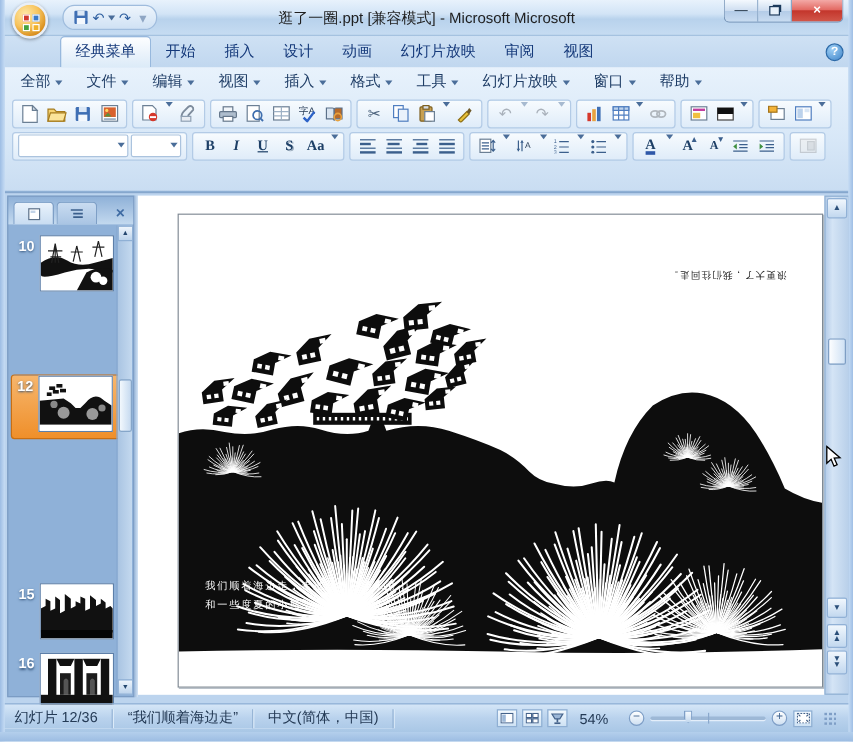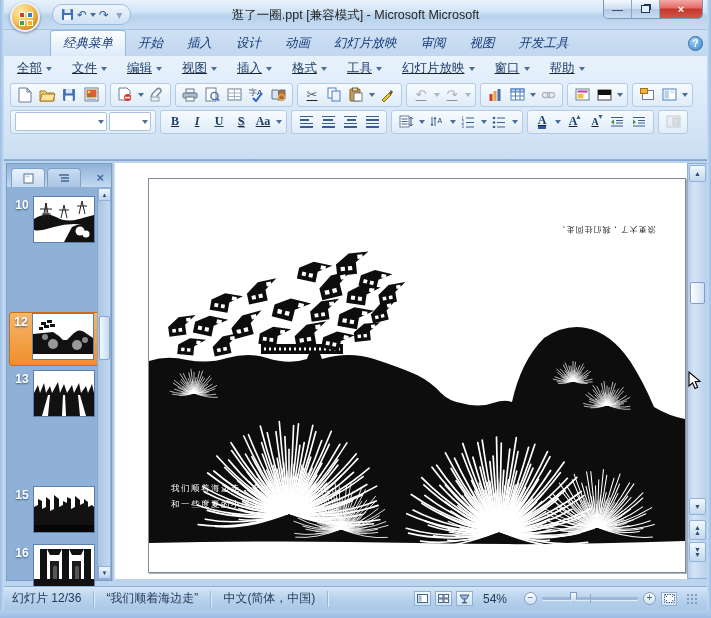--- a/index.html
+++ b/index.html
@@ -29,35 +29,35 @@
     border-radius:0 0 5px 5px; overflow:hidden; }
   .winbtn { width:28px; display:flex; align-items:center; justify-content:center; font-size:11px; color:#123;
     background:linear-gradient(#f4f9fe,#cdddf0 50%,#b3cbe7 51%,#c9dcf1); border-right:1px solid #89a6c6;}
   .winbtn.close { width:42px; border-right:none; color:#fff;
     background:linear-gradient(#f3a9a6,#e36a63 45%,#c3362c 50%,#d2574a); font-weight:bold;}
   .restore-glyph { width:9px; height:8px; border:1px solid #1b3a5c; background:#e8f1fa; box-shadow:2px -2px 0 -1px #1b3a5c; }
 
   
   .tabrow { position:absolute; left:4px; top:30px; width:703px; height:26px;
     background:linear-gradient(#cfe1f4,#c0d7ef); display:flex; align-items:flex-end; padding-left:46px; }
-  .rtab { padding:4px 12px 4px; font-size:12.5px; color:#15397a; cursor:default; border-radius:4px 4px 0 0;font-style:italic; }
+  .rtab { padding:4px 12px 4px; font-size:12.5px; color:#15397a; cursor:default; border-radius:4px 4px 0 0; }
   .rtab.active { background:linear-gradient(#fdfeff,#e9f2fb 60%,#dcebf8); border:1px solid #97b8dd; border-bottom:none; color:#15397a; }
   .rib-help { position:absolute; right:8px; top:36px; width:15px; height:15px; border-radius:50%;
     background:radial-gradient(circle at 35% 30%,#9fd0f6,#3f84c8); color:#fff; font-size:10px; font-weight:bold;
     display:flex; align-items:center; justify-content:center; border:1px solid #2d6aa8; }
 
   
   .ribbon { position:absolute; left:4px; top:56px; width:703px; height:104px;
-    background:linear-gradient(#e8f2fc,#d7e7f7 60%,#c9ddf2); border-bottom:1px solid #8fb0d5;text-decoration:underline; }
+    background:linear-gradient(#e8f2fc,#d7e7f7 60%,#c9ddf2); border-bottom:1px solid #8fb0d5; }
   .rrow { display:flex; align-items:center; gap:6px; padding:2px 6px; }
   .menurow { height:25px; }
   .menuitem { display:flex; align-items:center; gap:4px; padding:3px 7px; font-size:12.5px; color:#1f3d66; border-radius:3px; }
   .caret { width:0; height:0; border-left:3px solid transparent; border-right:3px solid transparent; border-top:4px solid #4a6d99; }
   .iconrow { height:27px; gap:4px; }
-  .grp { display:flex; align-items:center; gap:2px; height:24px; padding:1px 4px;
+  .grp { display:flex; gap:2px; height:24px; padding:1px 4px;
     border:1px solid #b3cbe6; border-radius:3px; background:linear-gradient(#f7fbfe,#dfecf9); }
   .tbtn { width:20px; height:20px; display:flex; align-items:center; justify-content:center; border-radius:2px; position:relative; }
   .tbtn svg { display:block; }
   .tbtn .g { font-size:13px; line-height:1; }
   .tbtn.dis { opacity:.45; filter:grayscale(.8); }
   .ddc { margin-left:1px; }
   .combo { height:19px; background:#fff; border:1px solid #abc3de; border-radius:2px; display:flex; align-items:center; justify-content:flex-end; padding-right:2px;}
   .combo.font { width:92px; } .combo.size { width:42px; }
   .fmt { font-weight:bold; font-size:12px; color:#1d3f66; font-family:"Liberation Serif","DejaVu Serif",serif; }
   .alns { display:flex; flex-direction:column; gap:2px; width:13px;}
@@ -150,21 +150,20 @@
 
 <div class="tabrow">
   <div class="rtab active">经典菜单</div>
   <div class="rtab">开始</div>
   <div class="rtab">插入</div>
   <div class="rtab">设计</div>
   <div class="rtab">动画</div>
   <div class="rtab">幻灯片放映</div>
   <div class="rtab">审阅</div>
   <div class="rtab">视图</div>
-  <div class="rtab">开发工具</div>
 </div>
 <div class="rib-help">?</div>
 
 <div class="ribbon">
   <div class="rrow menurow">
     <div class="menuitem">
         <span>全部</span>
         <span class="caret"></span>
       </div>
     <div class="menuitem">
@@ -575,28 +574,20 @@
               <rect x="14" y="6" width="5" height="3"></rect>
               <rect x="11" y="11" width="5" height="3"></rect>
               <rect x="17" y="10" width="5" height="3"></rect>
               <rect x="6" y="13" width="4" height="3"></rect>
             </g>
             <circle cx="12" cy="23" r="3" fill="#888"></circle>
             <circle cx="20" cy="30" r="5" fill="#999"></circle>
             <circle cx="44" cy="31" r="5" fill="#999"></circle>
             <circle cx="52" cy="26" r="3" fill="#888"></circle>
             <rect x="0" y="40" width="60" height="5" fill="#fff"></rect>
-          </svg></div>
-    </div>
-    <div class="thumb-item" style="top:206px">
-      <div class="tnum">13</div>
-      <div class="tpic"><svg width="60" height="45" viewBox="0 0 60 45">
-            <rect width="60" height="45" fill="#fff"></rect>
-            <path d="M0,45 V22 L4,14 6,22 10,12 12,22 16,15 18,22 24,11 26,22 30,13 33,22 38,14 40,22 45,12 47,22 52,15 54,22 58,13 60,22 V45 Z" fill="#111"></path>
-            <path d="M8,45 L14,24 16,24 14,45 Z M28,45 L29,24 31,24 32,45 Z M46,45 L44,24 46,24 52,45 Z" fill="#fff"></path>
           </svg></div>
     </div>
     <div class="thumb-item" style="top:322px">
       <div class="tnum">15</div>
       <div class="tpic"><svg width="60" height="45" viewBox="0 0 60 45">
             <rect width="60" height="45" fill="#fff"></rect>
             <path d="M0,40 V20 L4,18 V12 L8,14 V22 L12,20 V10 L16,13 V24 L20,22 V8 L25,12 V20 L29,18 V14 L33,16 V10 L37,12 V22 L41,20 V9 L46,13 V18 L50,16 V12 L54,15 V20 L58,18 L60,20 V40 Z" fill="#111"></path>
             <rect x="0" y="38" width="60" height="7" fill="#050505"></rect>
           </svg></div>
     </div>

